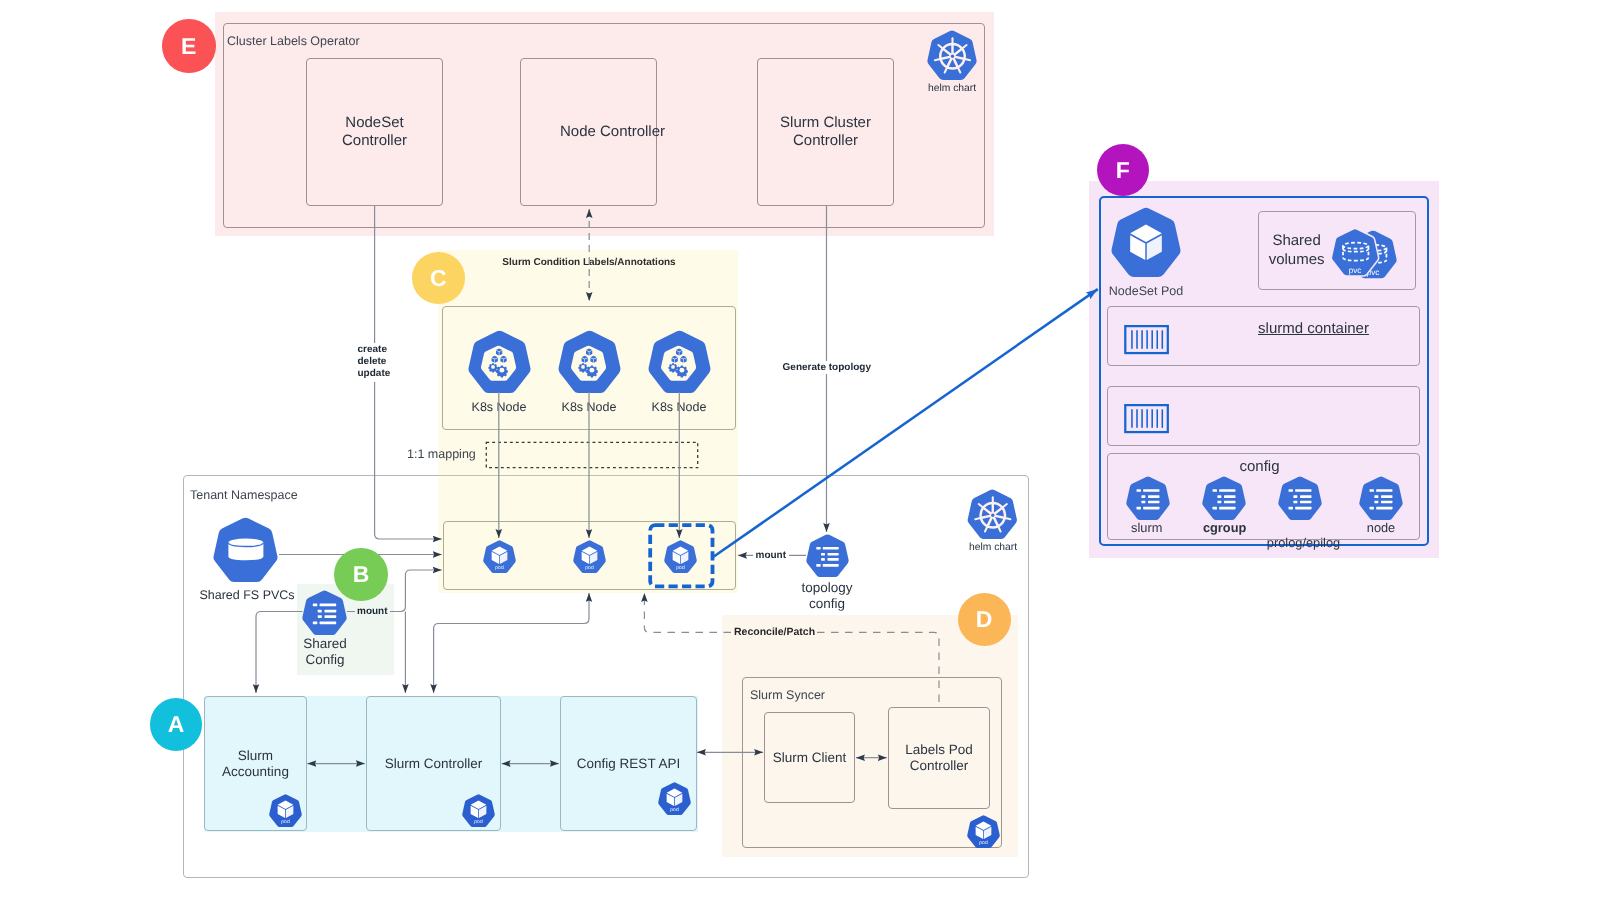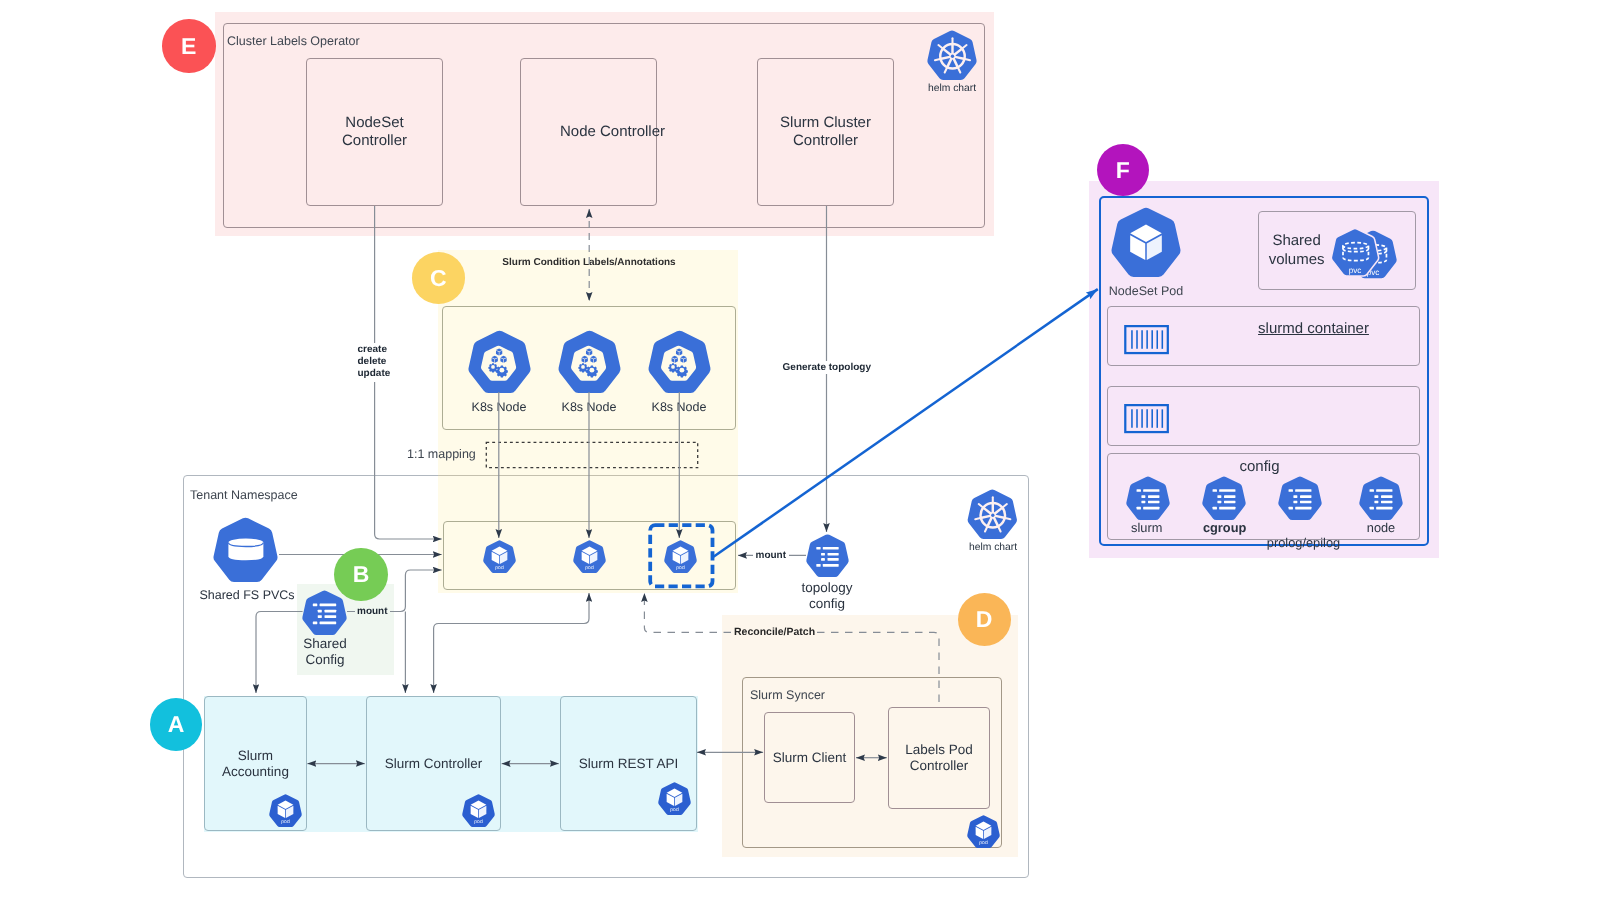--- a/index.html
+++ b/index.html
@@ -219,21 +219,21 @@
     </svg>
 <div class="abs" style="left:943px;top:541.5px;width:100px;text-align:center;font-size:10.3px;color:#26323f;">helm chart</div>
 
 <div class="abs" style="left:204px;top:696px;width:494px;height:136px;background:#e2f7fb;"></div>
 <div class="box" style="left:204px;top:696px;width:103px;height:135px;background:#e2f7fb;border-color:#9bb8c2;"></div>
 <div class="lbl" style="left:204px;top:696px;width:103px;height:135px;font-size:13.5px;">Slurm
 Accounting</div>
 <div class="box" style="left:366px;top:696px;width:135px;height:135px;background:#e2f7fb;border-color:#9bb8c2;"></div>
 <div class="lbl" style="left:366px;top:696px;width:135px;height:135px;font-size:13.5px;">Slurm Controller</div>
 <div class="box" style="left:560px;top:696px;width:137px;height:135px;background:#e2f7fb;border-color:#9bb8c2;"></div>
-<div class="lbl" style="left:560px;top:696px;width:137px;height:135px;font-size:13.5px;">Slurm REST API</div>
+<div class="lbl" style="left:560px;top:696px;width:137px;height:135px;font-size:13.5px;">Config REST API</div>
 
 <svg class="abs" style="left:269px;top:794px;" width="33" height="33" viewBox="0 0 100 100">
   <use href="#p-hept" fill="#2b5fd0"></use>
       <use href="#g-cube" transform="translate(50,44) scale(0.82) translate(-50,-50)"></use>
   <text x="50" y="88" fill="#fff" font-size="15" text-anchor="middle" font-family="Liberation Sans, sans-serif">pod</text>
     </svg>
 <svg class="abs" style="left:462px;top:794px;" width="33" height="33" viewBox="0 0 100 100">
   <use href="#p-hept" fill="#2b5fd0"></use>
       <use href="#g-cube" transform="translate(50,44) scale(0.82) translate(-50,-50)"></use>
   <text x="50" y="88" fill="#fff" font-size="15" text-anchor="middle" font-family="Liberation Sans, sans-serif">pod</text>

